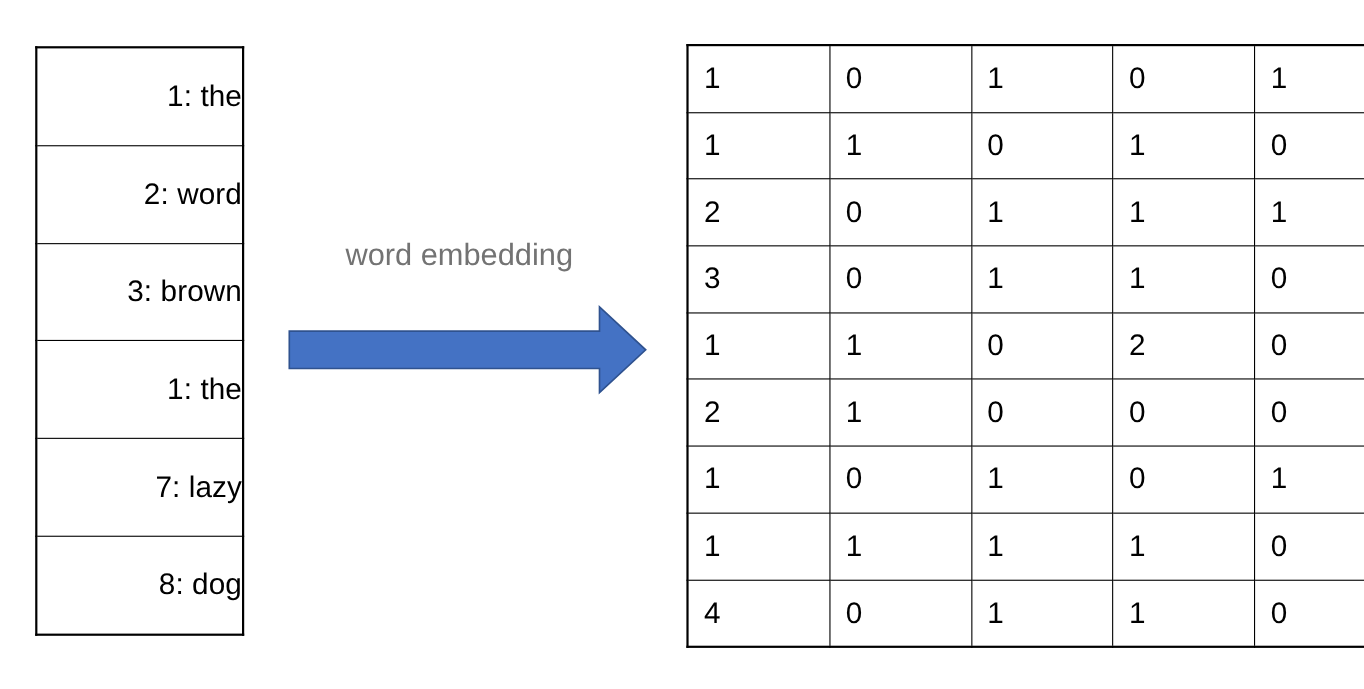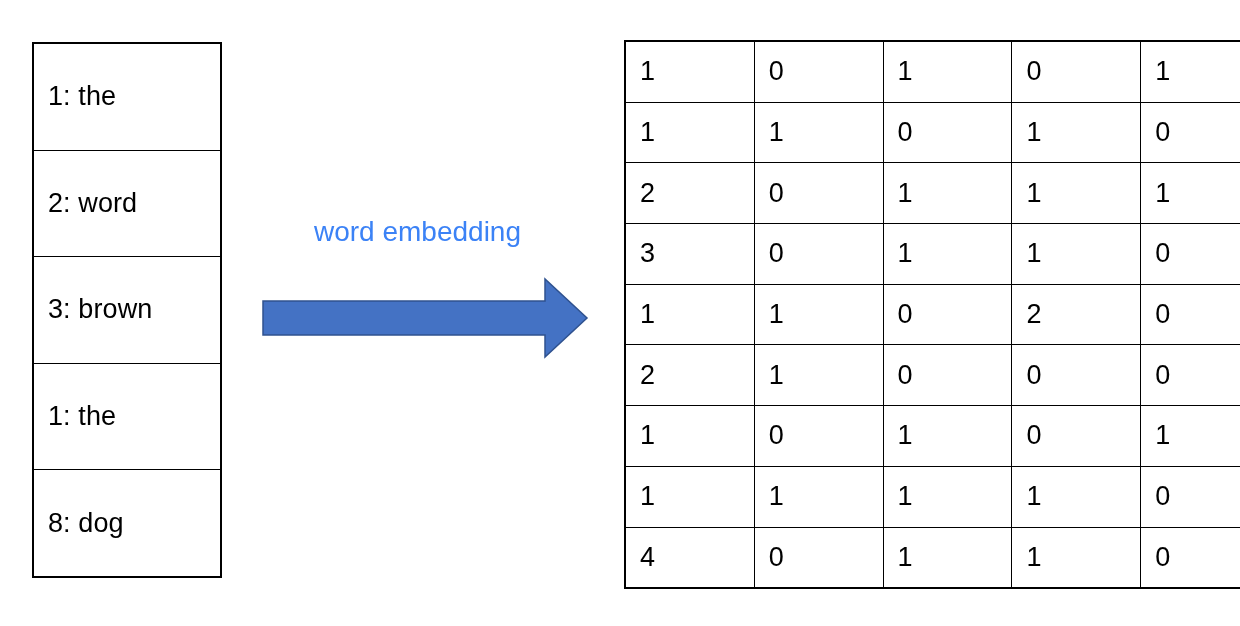--- a/index.html
+++ b/index.html
@@ -27,21 +27,21 @@
     border-collapse: collapse;
     table-layout: fixed;
     border: 2px solid #000000;
   }
   #word-list-table td {
     border: 1.5px solid #000000;
     height: 59.5px;
     padding: 0 0 0 14px;
     font-size: 27px;
     line-height: 1;
-    text-align: left;
+    text-align: right;
     vertical-align: middle;
     white-space: nowrap;
     letter-spacing: .1px;
   }
 
   
   #embedding-matrix-table {
     position: absolute;
     left: 624px;
     top: 40px;
@@ -72,21 +72,21 @@
     height: 160px;
   }
   #transform-label {
     position: absolute;
     left: 0;
     top: 10px;
     width: 325px;
     text-align: center;
     font-size: 28px;
     line-height: 1.2;
-    color: #3b82f6;
+    color: #737373;
     white-space: nowrap;
   }
   #transform-arrow {
     position: absolute;
     left: 0;
     top: 68px;
     width: 340px;
     height: 90px;
     display: block;
   }
@@ -100,20 +100,23 @@
         <td>1: the</td>
       </tr>
       <tr>
         <td>2: word</td>
       </tr>
       <tr>
         <td>3: brown</td>
       </tr>
       <tr>
         <td>1: the</td>
+      </tr>
+      <tr>
+        <td>7: lazy</td>
       </tr>
       <tr>
         <td>8: dog</td>
       </tr>
     </tbody>
 </table>
 
 <div id="transform-group">
   <div id="transform-label">word embedding</div>
 

